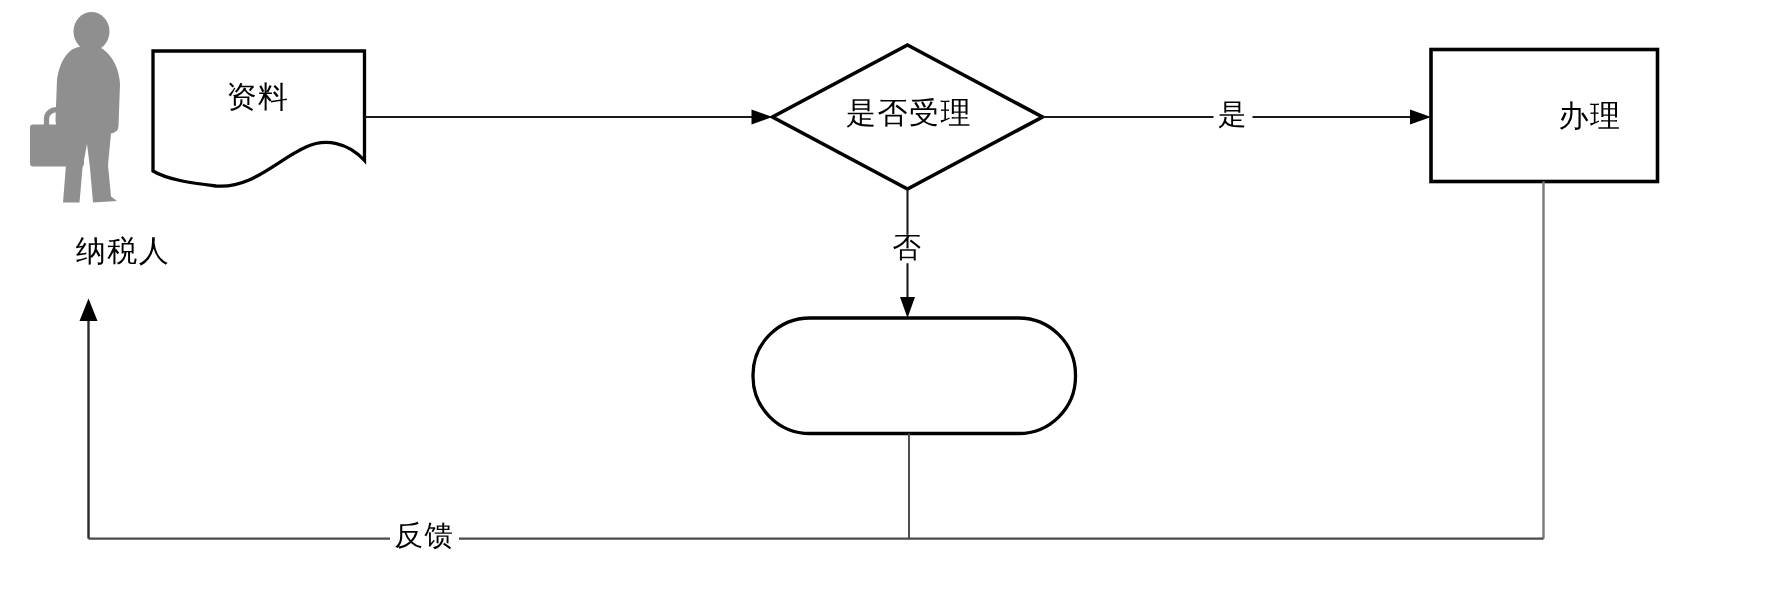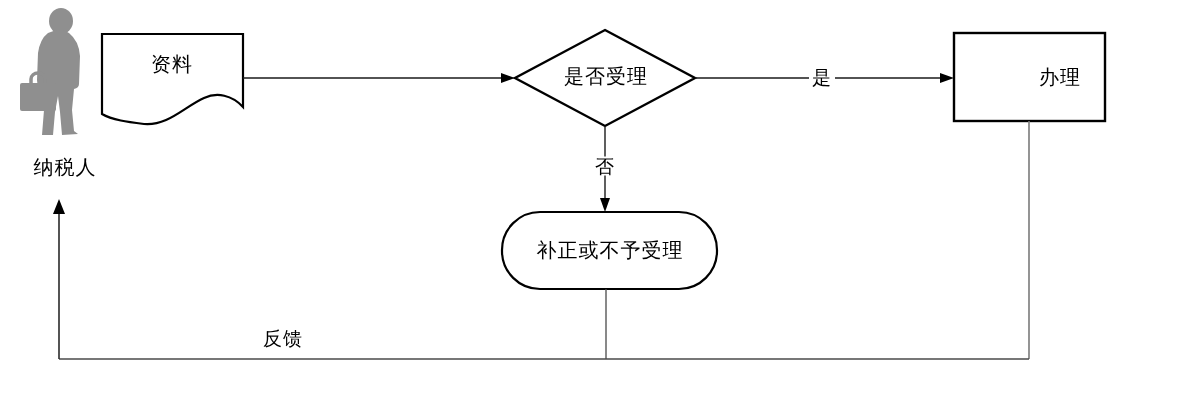--- a/index.html
+++ b/index.html
@@ -87,29 +87,28 @@
     <line x1="1029" y1="121" x2="1029" y2="359" stroke="#7a7a7a" stroke-width="1.6"></line>
 
     <line x1="1029" y1="359" x2="59" y2="359" stroke="#4a4a4a" stroke-width="1.5"></line>
 
     <g>
       <line x1="59" y1="359" x2="59" y2="213" stroke="#2a2a2a" stroke-width="1.6"></line>
       <polygon points="59,199 53,214 65,214" fill="#000000"></polygon>
     </g>
   </svg>
 
-  <div class="lbl" style="left:65px; top:167px;text-align:right;">纳税人</div>
+  <div class="lbl" style="left:82px; top:167px;text-align:right;">纳税人</div>
 
   <div class="lbl" style="left:172px; top:64px;">资料</div>
 
   <div class="lbl" style="left:606px; top:78px;font-family:Liberation Mono, monospace;">是否受理</div>
 
   <div class="lbl" style="left:1060px; top:77px;">办理</div>
 
-  <div class="lbl" style="left:610px; top:250px;">补正或不予受理</div>
 
   <div class="lbl edge-lbl" style="left:822px; top:77px;">是</div>
 
   <div class="lbl edge-lbl" style="left:605px; top:166px;">否</div>
 
-  <div class="lbl edge-lbl" style="left:283px; top:338px;">反馈</div>
+  <div class="lbl edge-lbl" style="left:283px; top:358px;">反馈</div>
 
 </div>
 
 </body></html>

